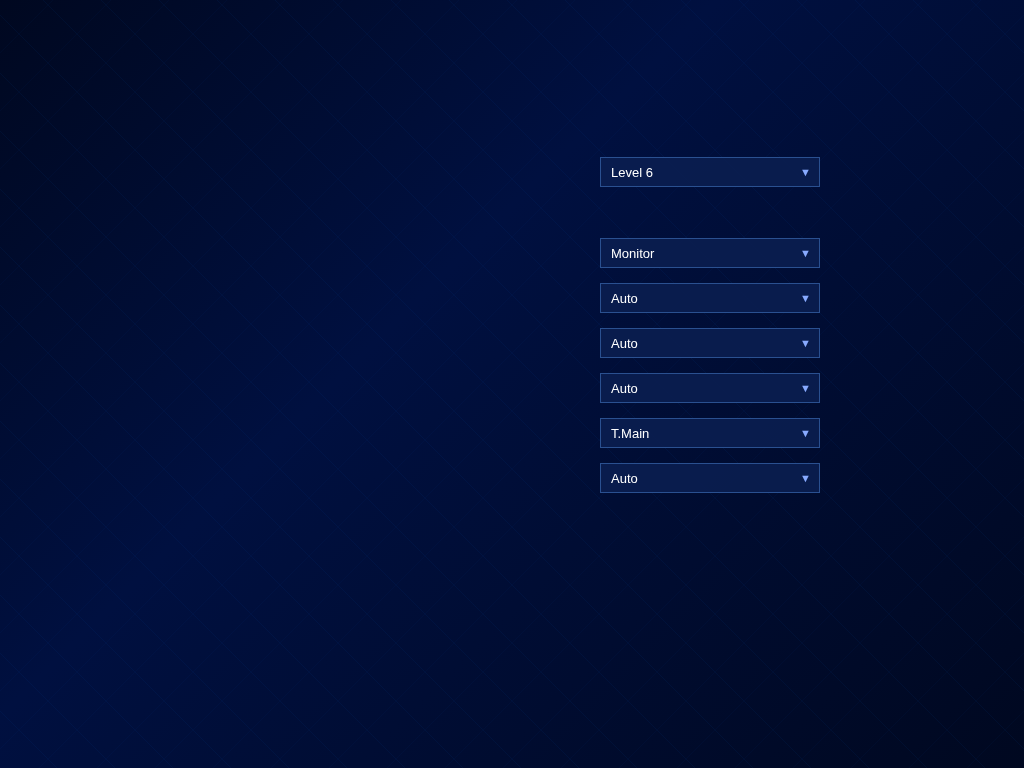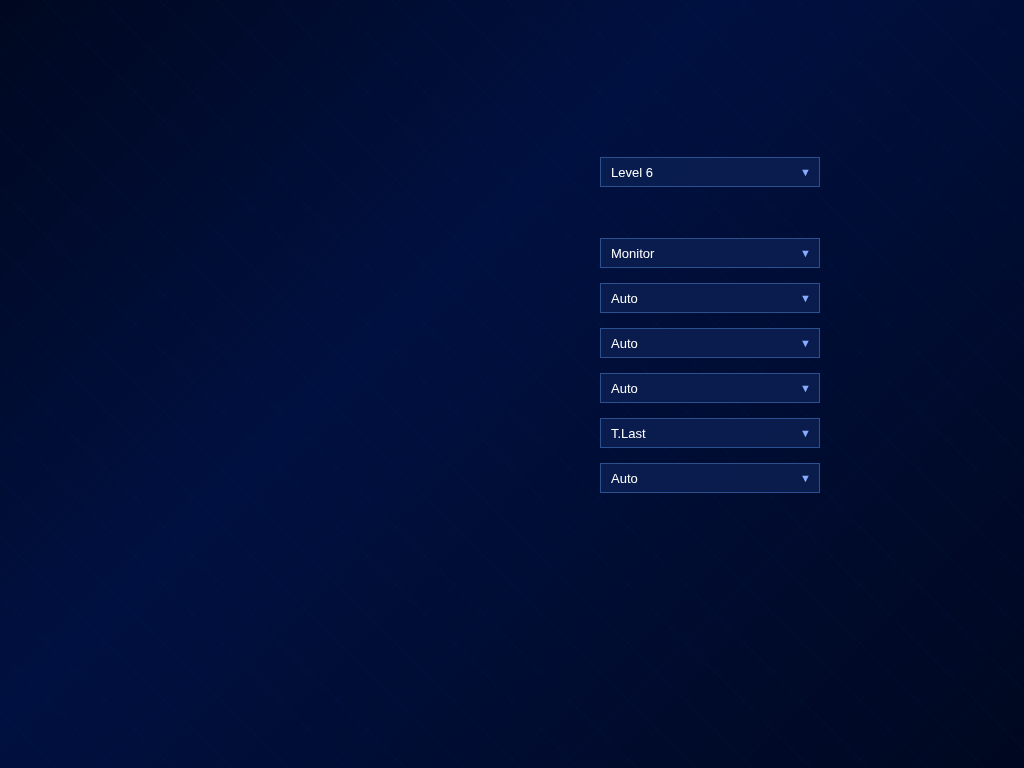--- a/index.html
+++ b/index.html
@@ -519,21 +519,21 @@
               <span>Auto</span>
               <span class="dropdown-arrow">▼</span>
             </button>
           </div>
         </div>
 
         <div class="setting-row">
           <span class="setting-label">CPU Power Duty Control</span>
           <div class="dropdown-wrapper">
             <button class="dropdown-btn">
-              <span>T.Last</span>
+              <span>T.Main</span>
               <span class="dropdown-arrow">▼</span>
             </button>
           </div>
         </div>
 
         <div class="setting-row">
           <span class="setting-label">CPU Power Phase Control</span>
           <div class="dropdown-wrapper">
             <button class="dropdown-btn">
               <span>Auto</span>

